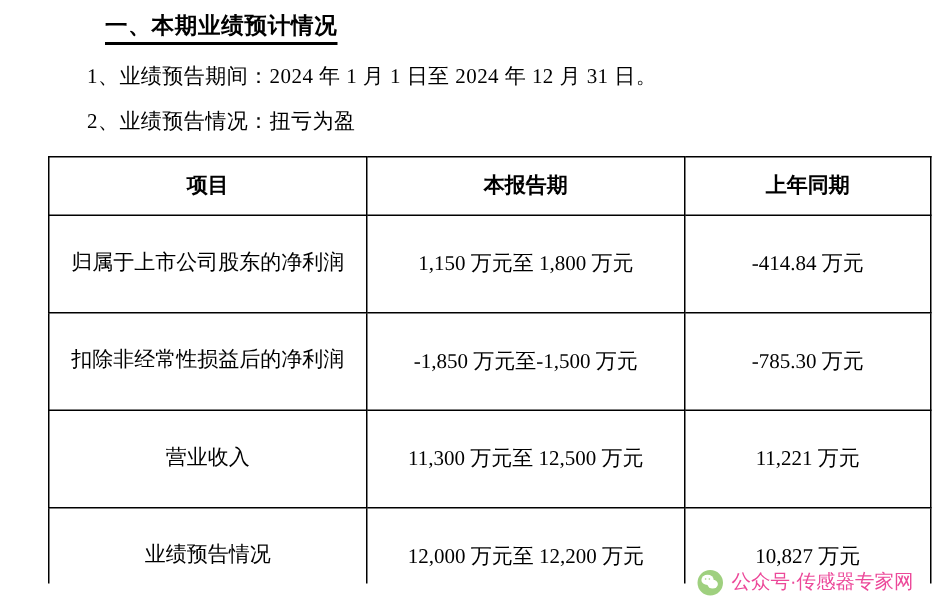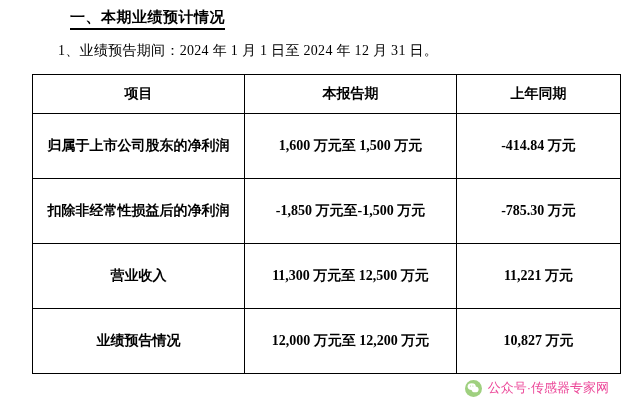--- a/index.html
+++ b/index.html
@@ -48,21 +48,20 @@
     vertical-align: middle;
     font-size: 14px;
     padding: 4px 6px;
   }
   table.perf th {
     height: 30px;
     font-weight: bold;
   }
   table.perf td {
     height: 56px;
-    font-weight: bold;
   }
   table.perf colgroup col.c1 { width: 212px; }
   table.perf colgroup col.c2 { width: 212px; }
   table.perf colgroup col.c3 { width: 164px; }
   .cell-label {
     line-height: 1.45;
   }
   .watermark {
     position: absolute;
     right: 14px;
@@ -96,38 +95,39 @@
 </head>
 <body>
 
 <div class="page">
 
   <div>
     <span class="heading">一、本期业绩预计情况</span>
   </div>
 
   <div class="para">1、业绩预告期间：2024 年 1 月 1 日至 2024 年 12 月 31 日。</div>
+  <div class="para">2、业绩预告情况：扭亏为盈</div>
 
   <table class="perf">
     <colgroup>
       <col class="c1">
       <col class="c2">
       <col class="c3">
     </colgroup>
     <thead>
       <tr>
         <th>项目</th>
         <th>本报告期</th>
         <th>上年同期</th>
       </tr>
     </thead>
     <tbody>
       <tr>
         <td class="cell-label">归属于上市公司股东的净利润</td>
-        <td>1,600 万元至 1,500 万元</td>
+        <td>1,150 万元至 1,800 万元</td>
         <td>-414.84 万元</td>
       </tr>
       <tr>
         <td class="cell-label">扣除非经常性损益后的净利润</td>
         <td>-1,850 万元至-1,500 万元</td>
         <td>-785.30 万元</td>
       </tr>
       <tr>
         <td class="cell-label">营业收入</td>
         <td>11,300 万元至 12,500 万元</td>

